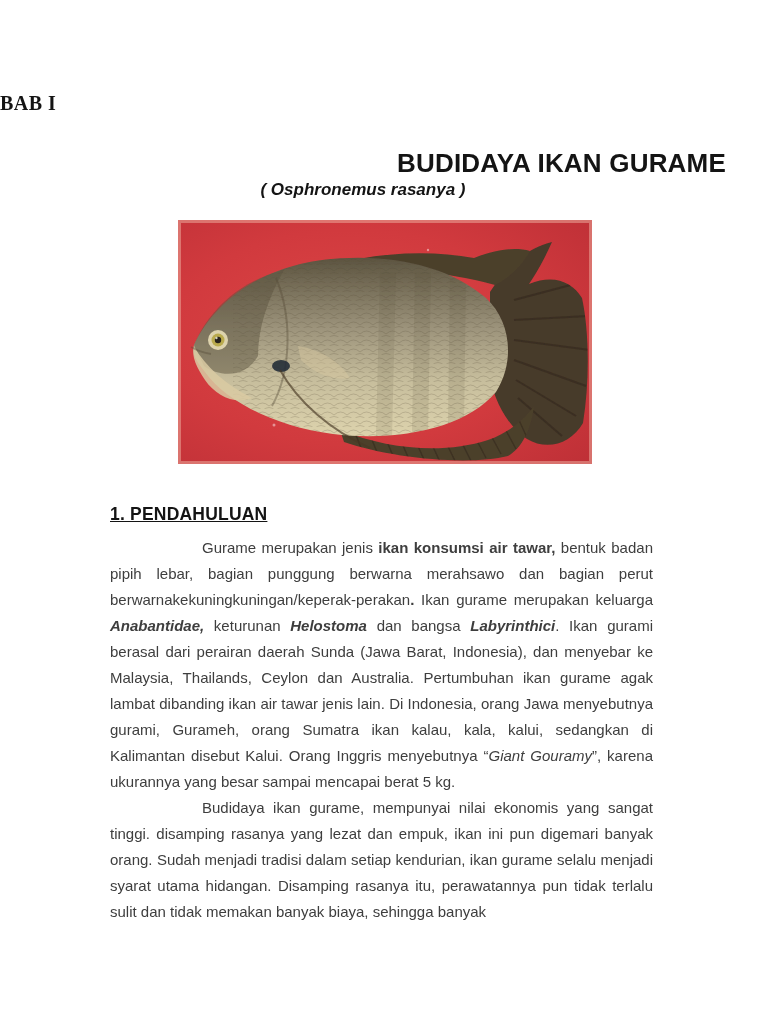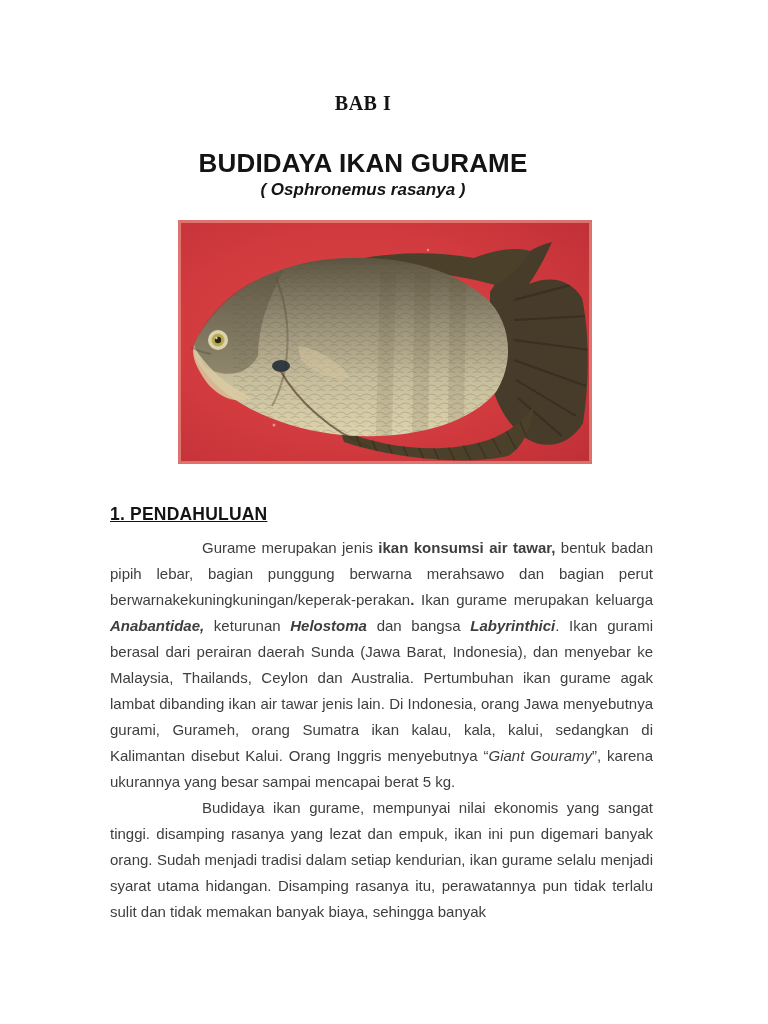--- a/index.html
+++ b/index.html
@@ -1,26 +1,26 @@
 <!DOCTYPE html>
 <html style="--c-photo_bg_center: #dd4646; --c-photo_bg: #d13a3e; --c-photo_bg_edge: #bd2f36; --c-photo_border: #f0b4a4; --c-fish_back: #5c5440; --c-fish_mid: #9a9179; --c-fish_light: #c6bd9c; --c-fish_belly: #ddd3ad; --c-fish_fin_dark: #4c402c; --c-fish_tail: #473a2a; --c-fish_jaw: #d9caa2; --c-eye_iris: #b9aa4e; --c-eye_pupil: #26221b; --c-pelvic_spot: #232e38; --c-heading: #141414; --c-body: #3e3e3e;"><head>
 <meta charset="utf-8">
 <style>
   html,body{margin:0;padding:0;background:#ffffff;}
   .page{
     position:relative;width:768px;height:1024px;background:#fff;overflow:hidden;
     font-family:"Liberation Sans","DejaVu Sans",sans-serif;color:var(--c-body,#3e3e3e);
   }
   .chapter{
-    position:absolute;top:92px;left:0;width:726px;text-align:center;
+    position:absolute;top:92px;left:0;width:726px;text-align:left;
     font-family:"Liberation Serif","DejaVu Serif",serif;font-size:20px;font-weight:700;
     color:var(--c-heading,#141414);letter-spacing:.5px;
   }
   .title{
-    position:absolute;top:148px;left:0;width:726px;margin:0;text-align:center;
+    position:absolute;top:148px;left:0;width:726px;margin:0;text-align:right;
     font-size:26px;font-weight:700;color:var(--c-heading,#121212);letter-spacing:.2px;
   }
   .subtitle{
     position:absolute;top:180px;left:0;width:726px;text-align:center;
     font-size:17px;font-weight:700;font-style:italic;color:var(--c-heading,#1a1a1a);
   }
   .photo{position:absolute;left:178px;top:220px;width:414px;height:244px;margin:0;}
   .photo svg{display:block;width:100%;height:100%;}
   .section{
     position:absolute;top:504px;left:110px;margin:0;

